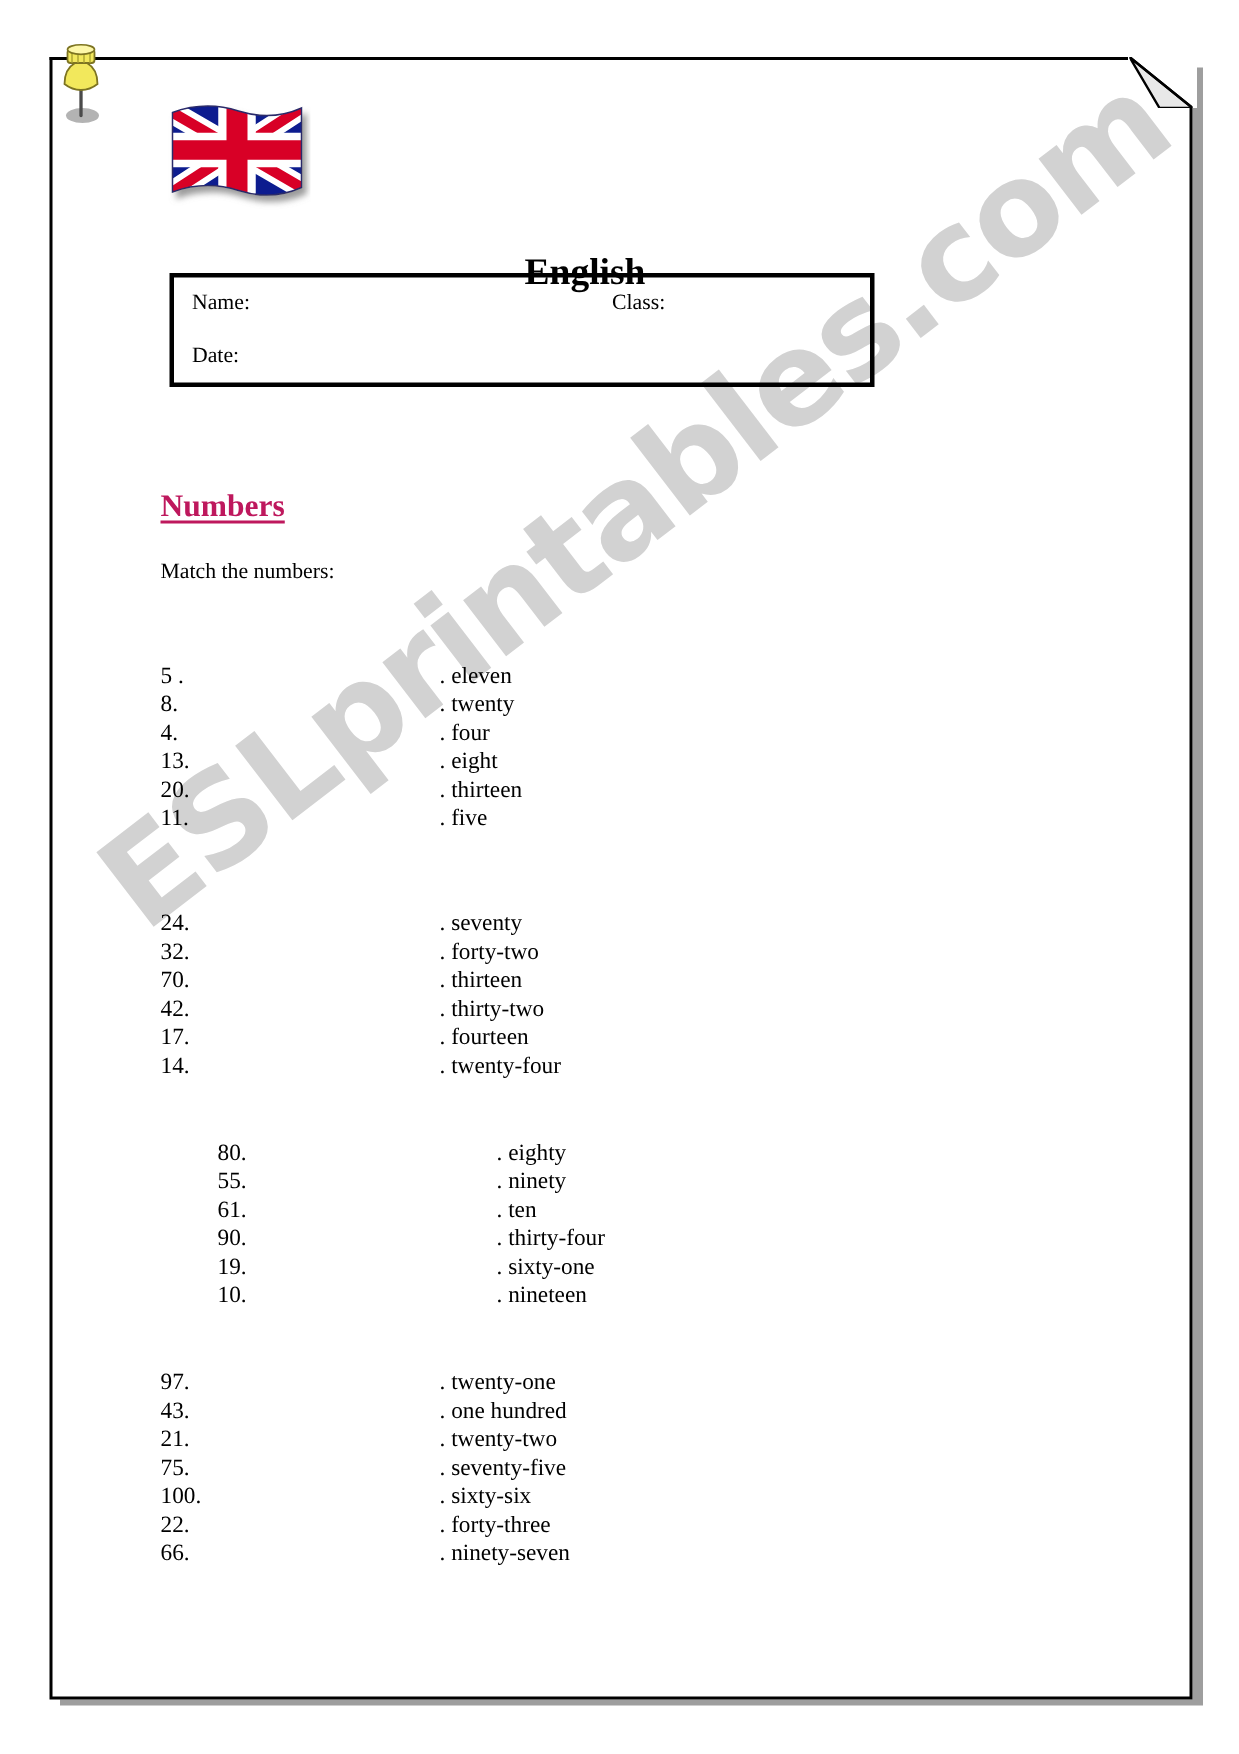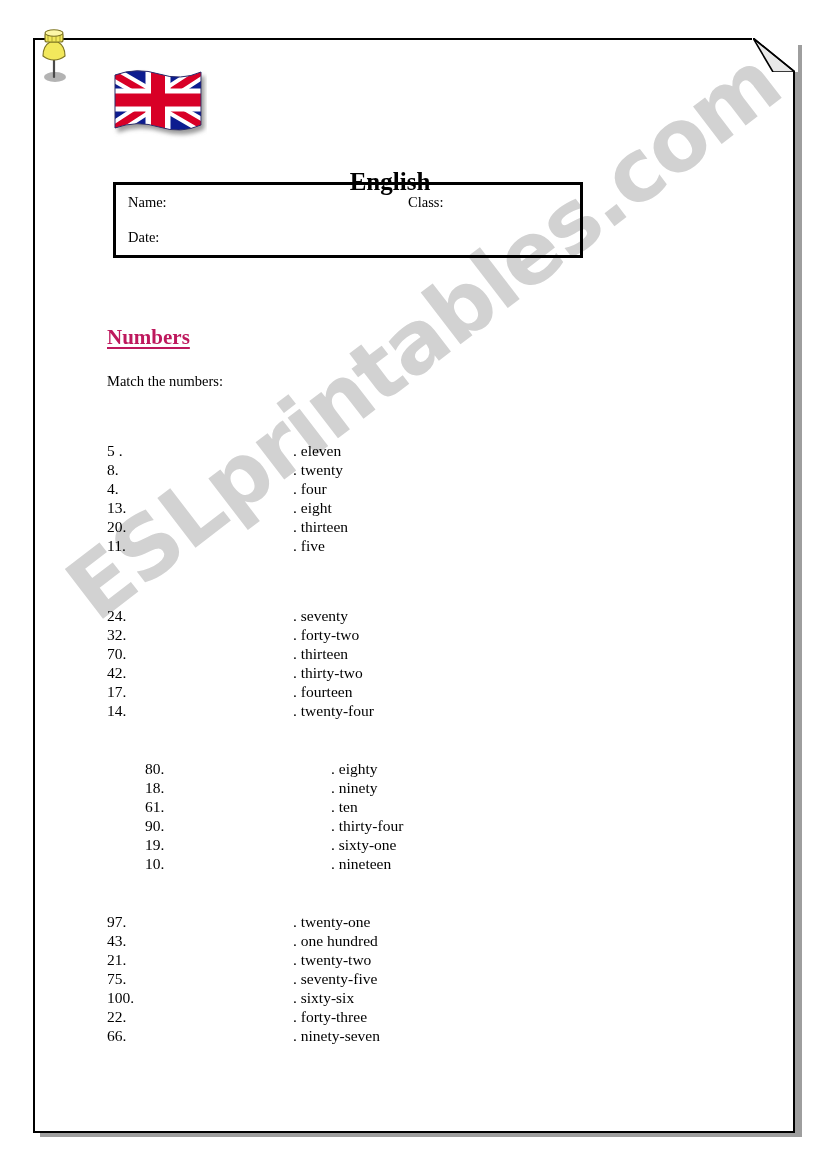--- a/index.html
+++ b/index.html
@@ -321,21 +321,21 @@
             <span class="match-left">14.</span>
             <span class="match-right">. twenty-four</span>
           </div>
         </div>
         <div class="match-block" style="top: 759px; padding-left: 38px;">
           <div class="match-row">
             <span class="match-left">80.</span>
             <span class="match-right">. eighty</span>
           </div>
           <div class="match-row">
-            <span class="match-left">18.</span>
+            <span class="match-left">55.</span>
             <span class="match-right">. ninety</span>
           </div>
           <div class="match-row">
             <span class="match-left">61.</span>
             <span class="match-right">. ten</span>
           </div>
           <div class="match-row">
             <span class="match-left">90.</span>
             <span class="match-right">. thirty-four</span>
           </div>

